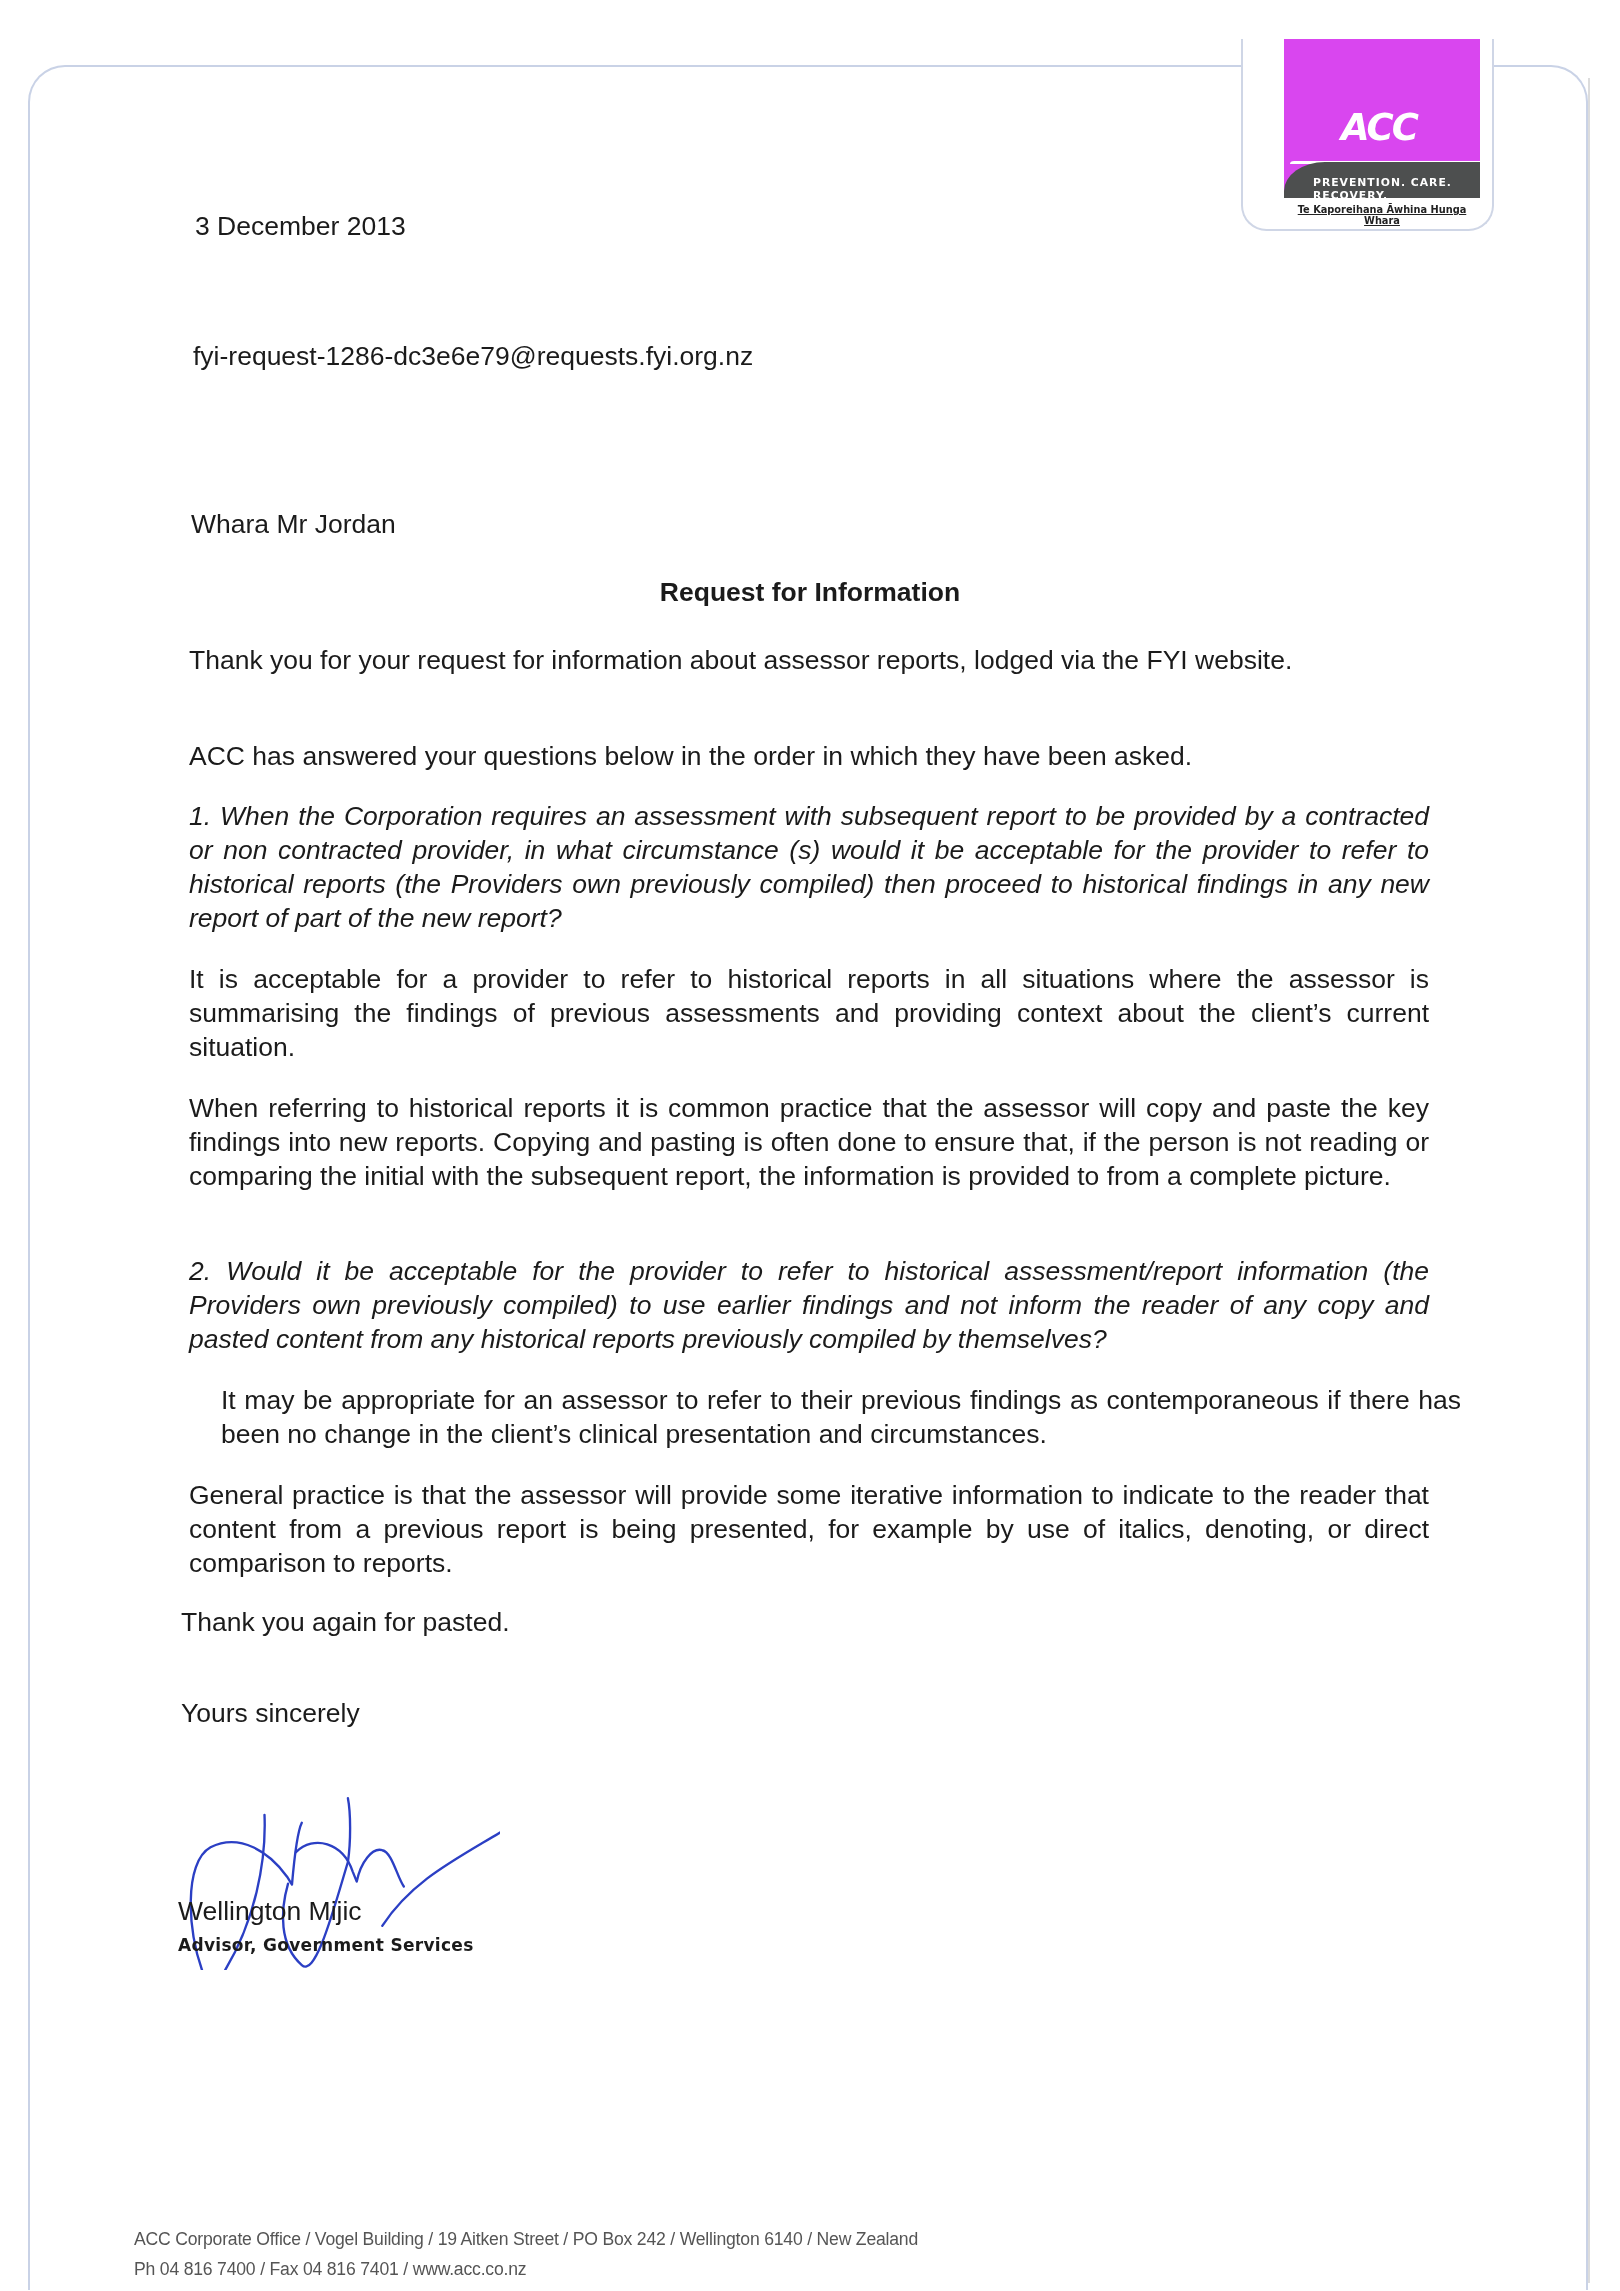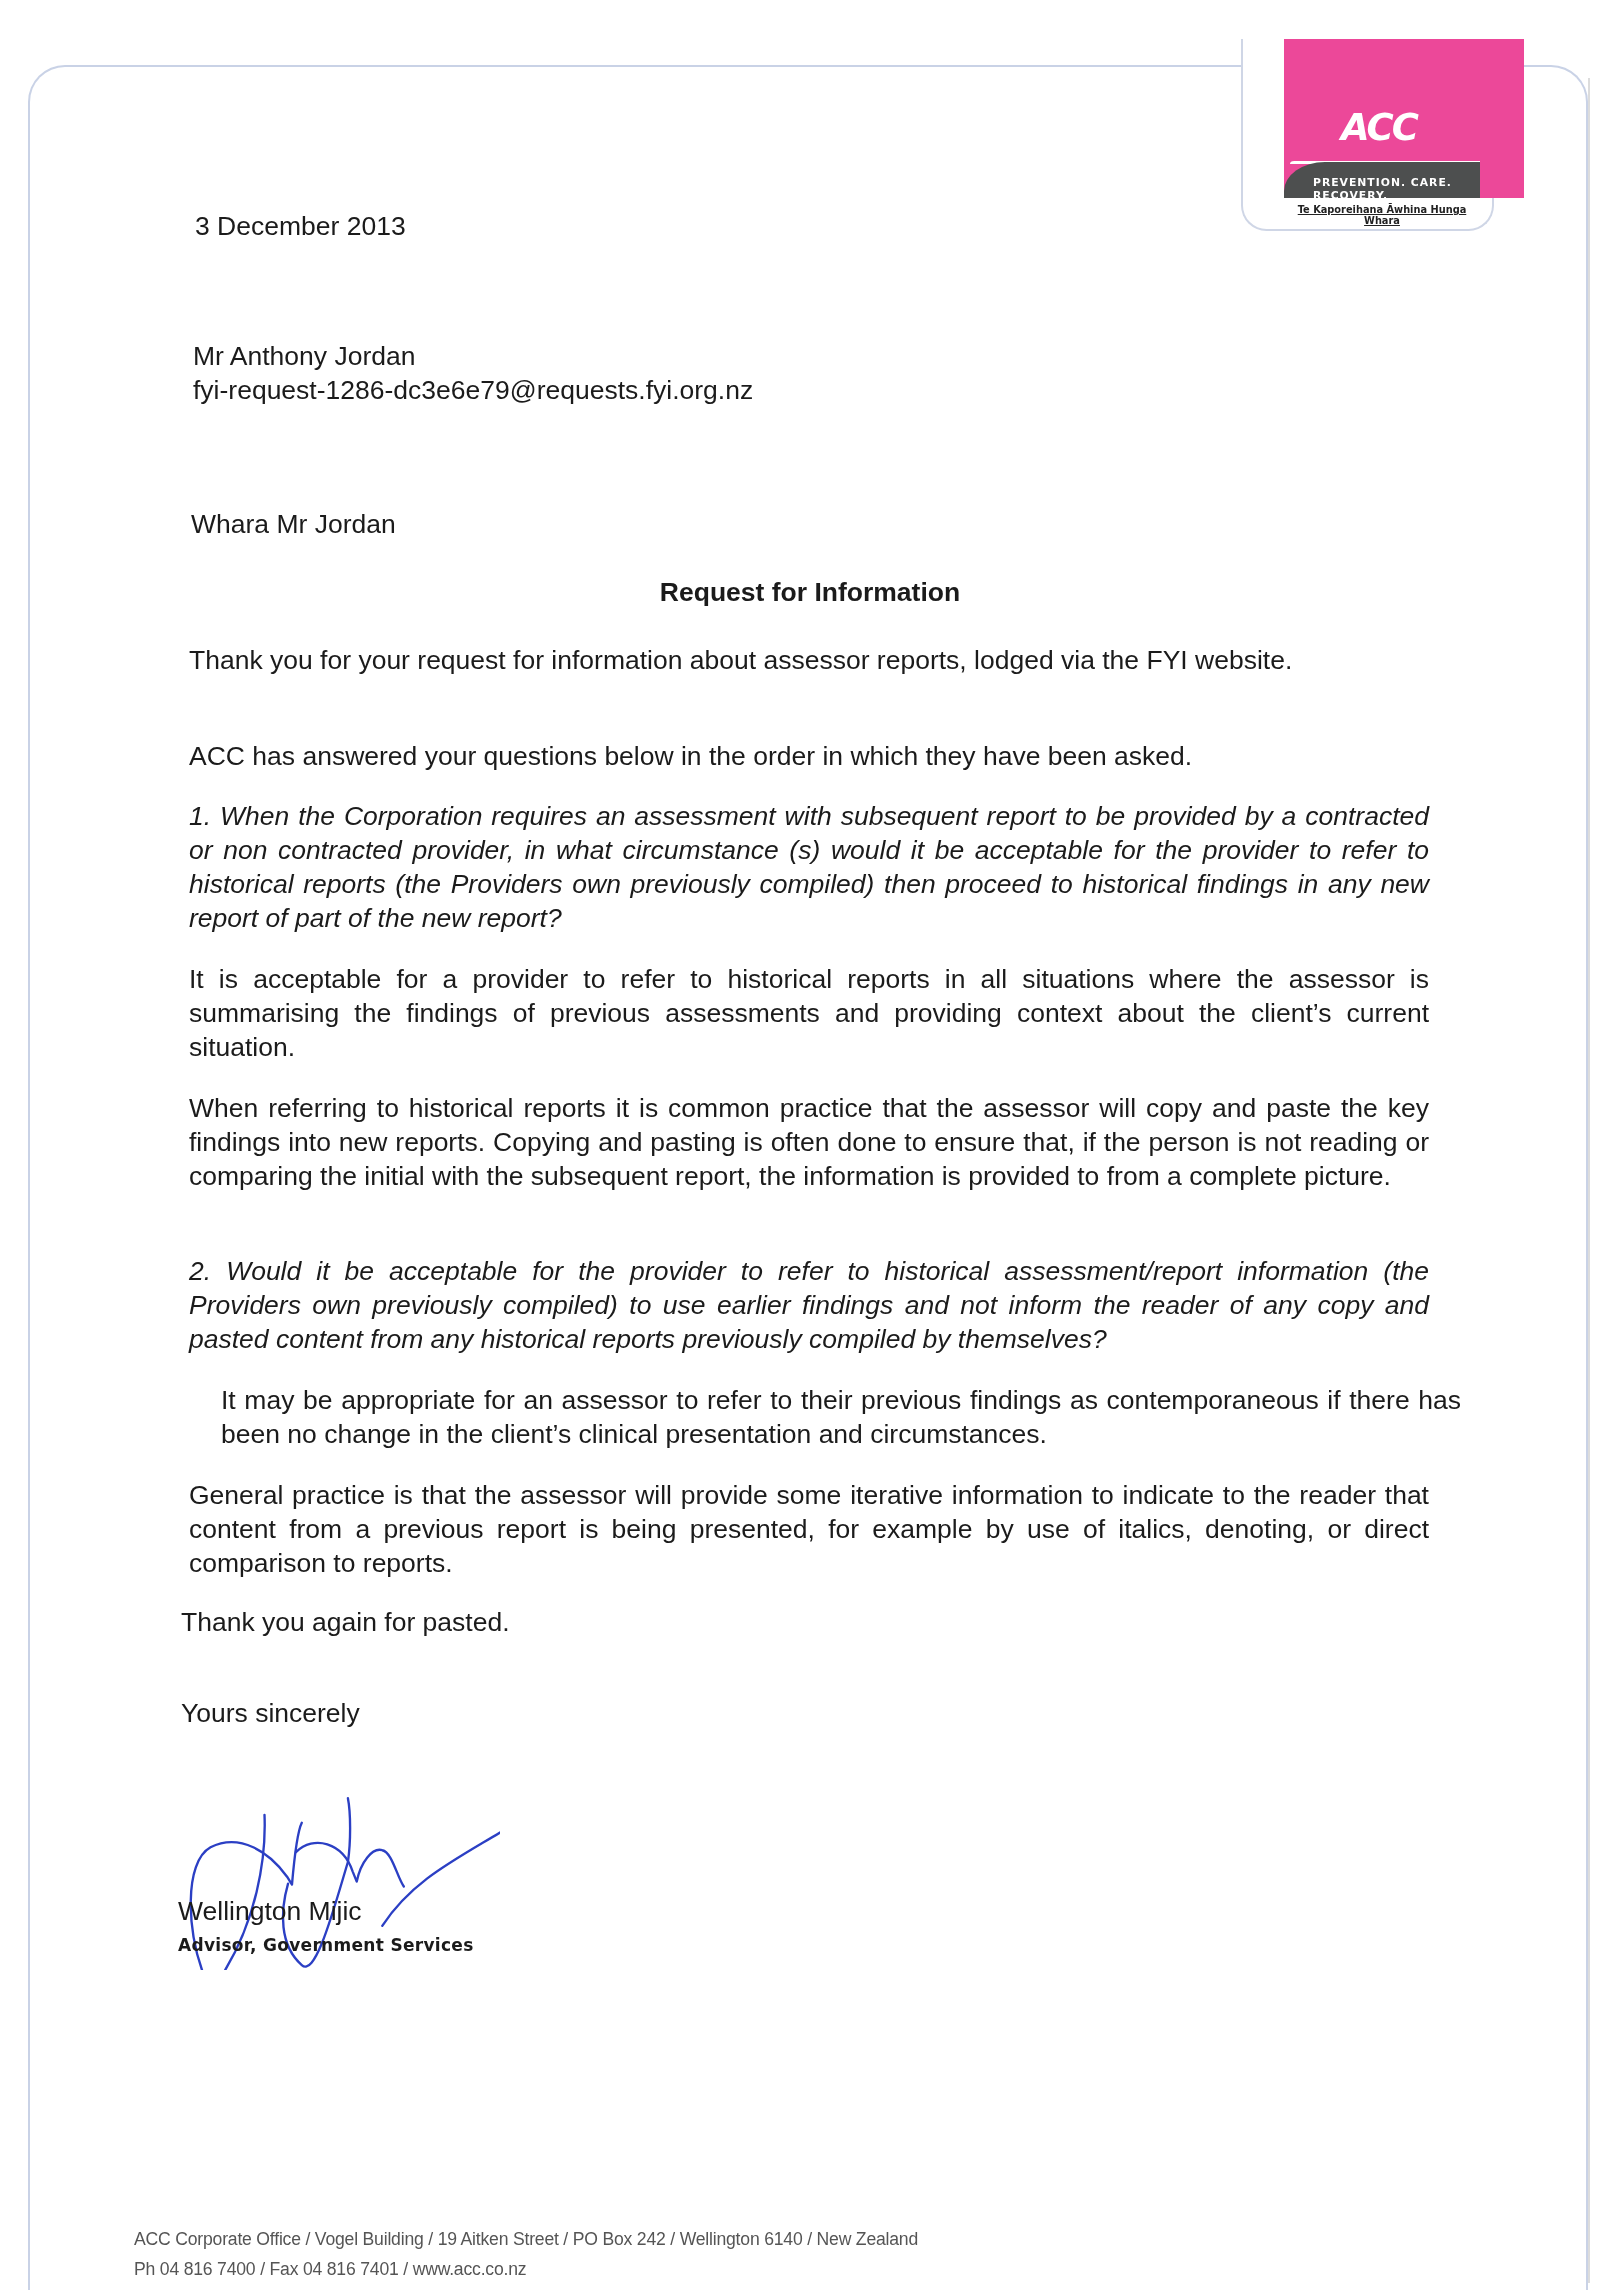--- a/index.html
+++ b/index.html
@@ -4,21 +4,21 @@
 <style>
   html, body { margin: 0; padding: 0; background: #ffffff; }
   body { width: 1620px; height: 2292px; position: relative; overflow: hidden; font-family: "Liberation Sans", sans-serif; color: #1a1a1a; }
 
   
   .frame { position: absolute; left: 28px; top: 65px; width: 1560px; height: 2225px; border: 2px solid #c9d2e6; border-bottom: none; border-radius: 37px 37px 0 0; box-sizing: border-box; }
   .frame-right { position: absolute; left: 1588px; top: 78px; width: 2px; height: 2205px; background: #dcdcdc; }
 
   
   .logo-wrap { position: absolute; left: 1241px; top: 39px; width: 253px; height: 192px; background: #ffffff; border: 2px solid #cfd6e6; border-top: none; border-radius: 0 0 25.5px 25.5px; box-sizing: border-box; }
-  .logo { position: absolute; left: 41px; top: 0; width: 196px; height: 159px; background: #ec4899; overflow: hidden; padding-left: 44px; }
+  .logo { position: absolute; left: 41px; top: 0; width: 196px; height: 159px; background: #d946ef; overflow: hidden; }
   .logo-mark { position: absolute; left: 57px; top: 67px; font-family: "DejaVu Sans", sans-serif; font-weight: bold; font-style: italic; font-size: 37px; color: #ffffff; letter-spacing: -2px; }
   .logo-band { position: absolute; left: 0; top: 123px; width: 196px; height: 36px; background: #4d4f4f; border-top-left-radius: 41px 29px; }
   .logo-band-line { position: absolute; left: 5.9px; top: 122px; width: 190px; height: 2.9px; background: #ffffff; border-top-left-radius: 41px 29px; }
   .logo-tagline { position: absolute; left: 29px; top: 137px; font-family: "DejaVu Sans", sans-serif; font-weight: bold; font-size: 10.8px; color: #ffffff; letter-spacing: 1px; }
   .logo-maori { position: absolute; left: 41px; top: 165px; width: 196px; text-align: center; font-family: "DejaVu Sans", sans-serif; font-weight: bold; font-size: 9.8px; color: #222; text-decoration: underline; }
 
   .text { position: absolute; font-size: 26.5px; line-height: 34px; color: #1b1b1b; }
   .date { left: 195px; top: 209px; }
   .addr { left: 193px; top: 339px; }
   .salutation { left: 191px; top: 507px; }
@@ -54,21 +54,20 @@
     <div class="logo-band-line"></div>
     <div class="logo-band"></div>
     <span class="logo-tagline">PREVENTION. CARE. RECOVERY.</span>
   </div>
   <div class="logo-maori">Te Kaporeihana Āwhina Hunga Whara</div>
 </div>
 
 <div class="text date">3 December 2013</div>
 
 <div class="text addr">
-  <div>Mr Anthony Jordan</div>
   <div>fyi-request-1286-dc3e6e79@requests.fyi.org.nz</div>
 </div>
 
 <div class="text salutation">Whara Mr Jordan</div>
 <div class="text subject">Request for Information</div>
 
 <div class="text para p1">Thank you for your request for information about assessor reports, lodged via the FYI website.</div>
 <div class="text para p2">ACC has answered your questions below in the order in which they have been asked.</div>
 <div class="text para q1">1. When the Corporation requires an assessment with subsequent report to be provided by a contracted or non contracted provider, in what circumstance (s) would it be acceptable for the provider to refer to historical reports (the Providers own previously compiled) then proceed to historical findings in any new report of part of the new report?</div>
 <div class="text para a1">It is acceptable for a provider to refer to historical reports in all situations where the assessor is summarising the findings of previous assessments and providing context about the client’s current situation.</div>

